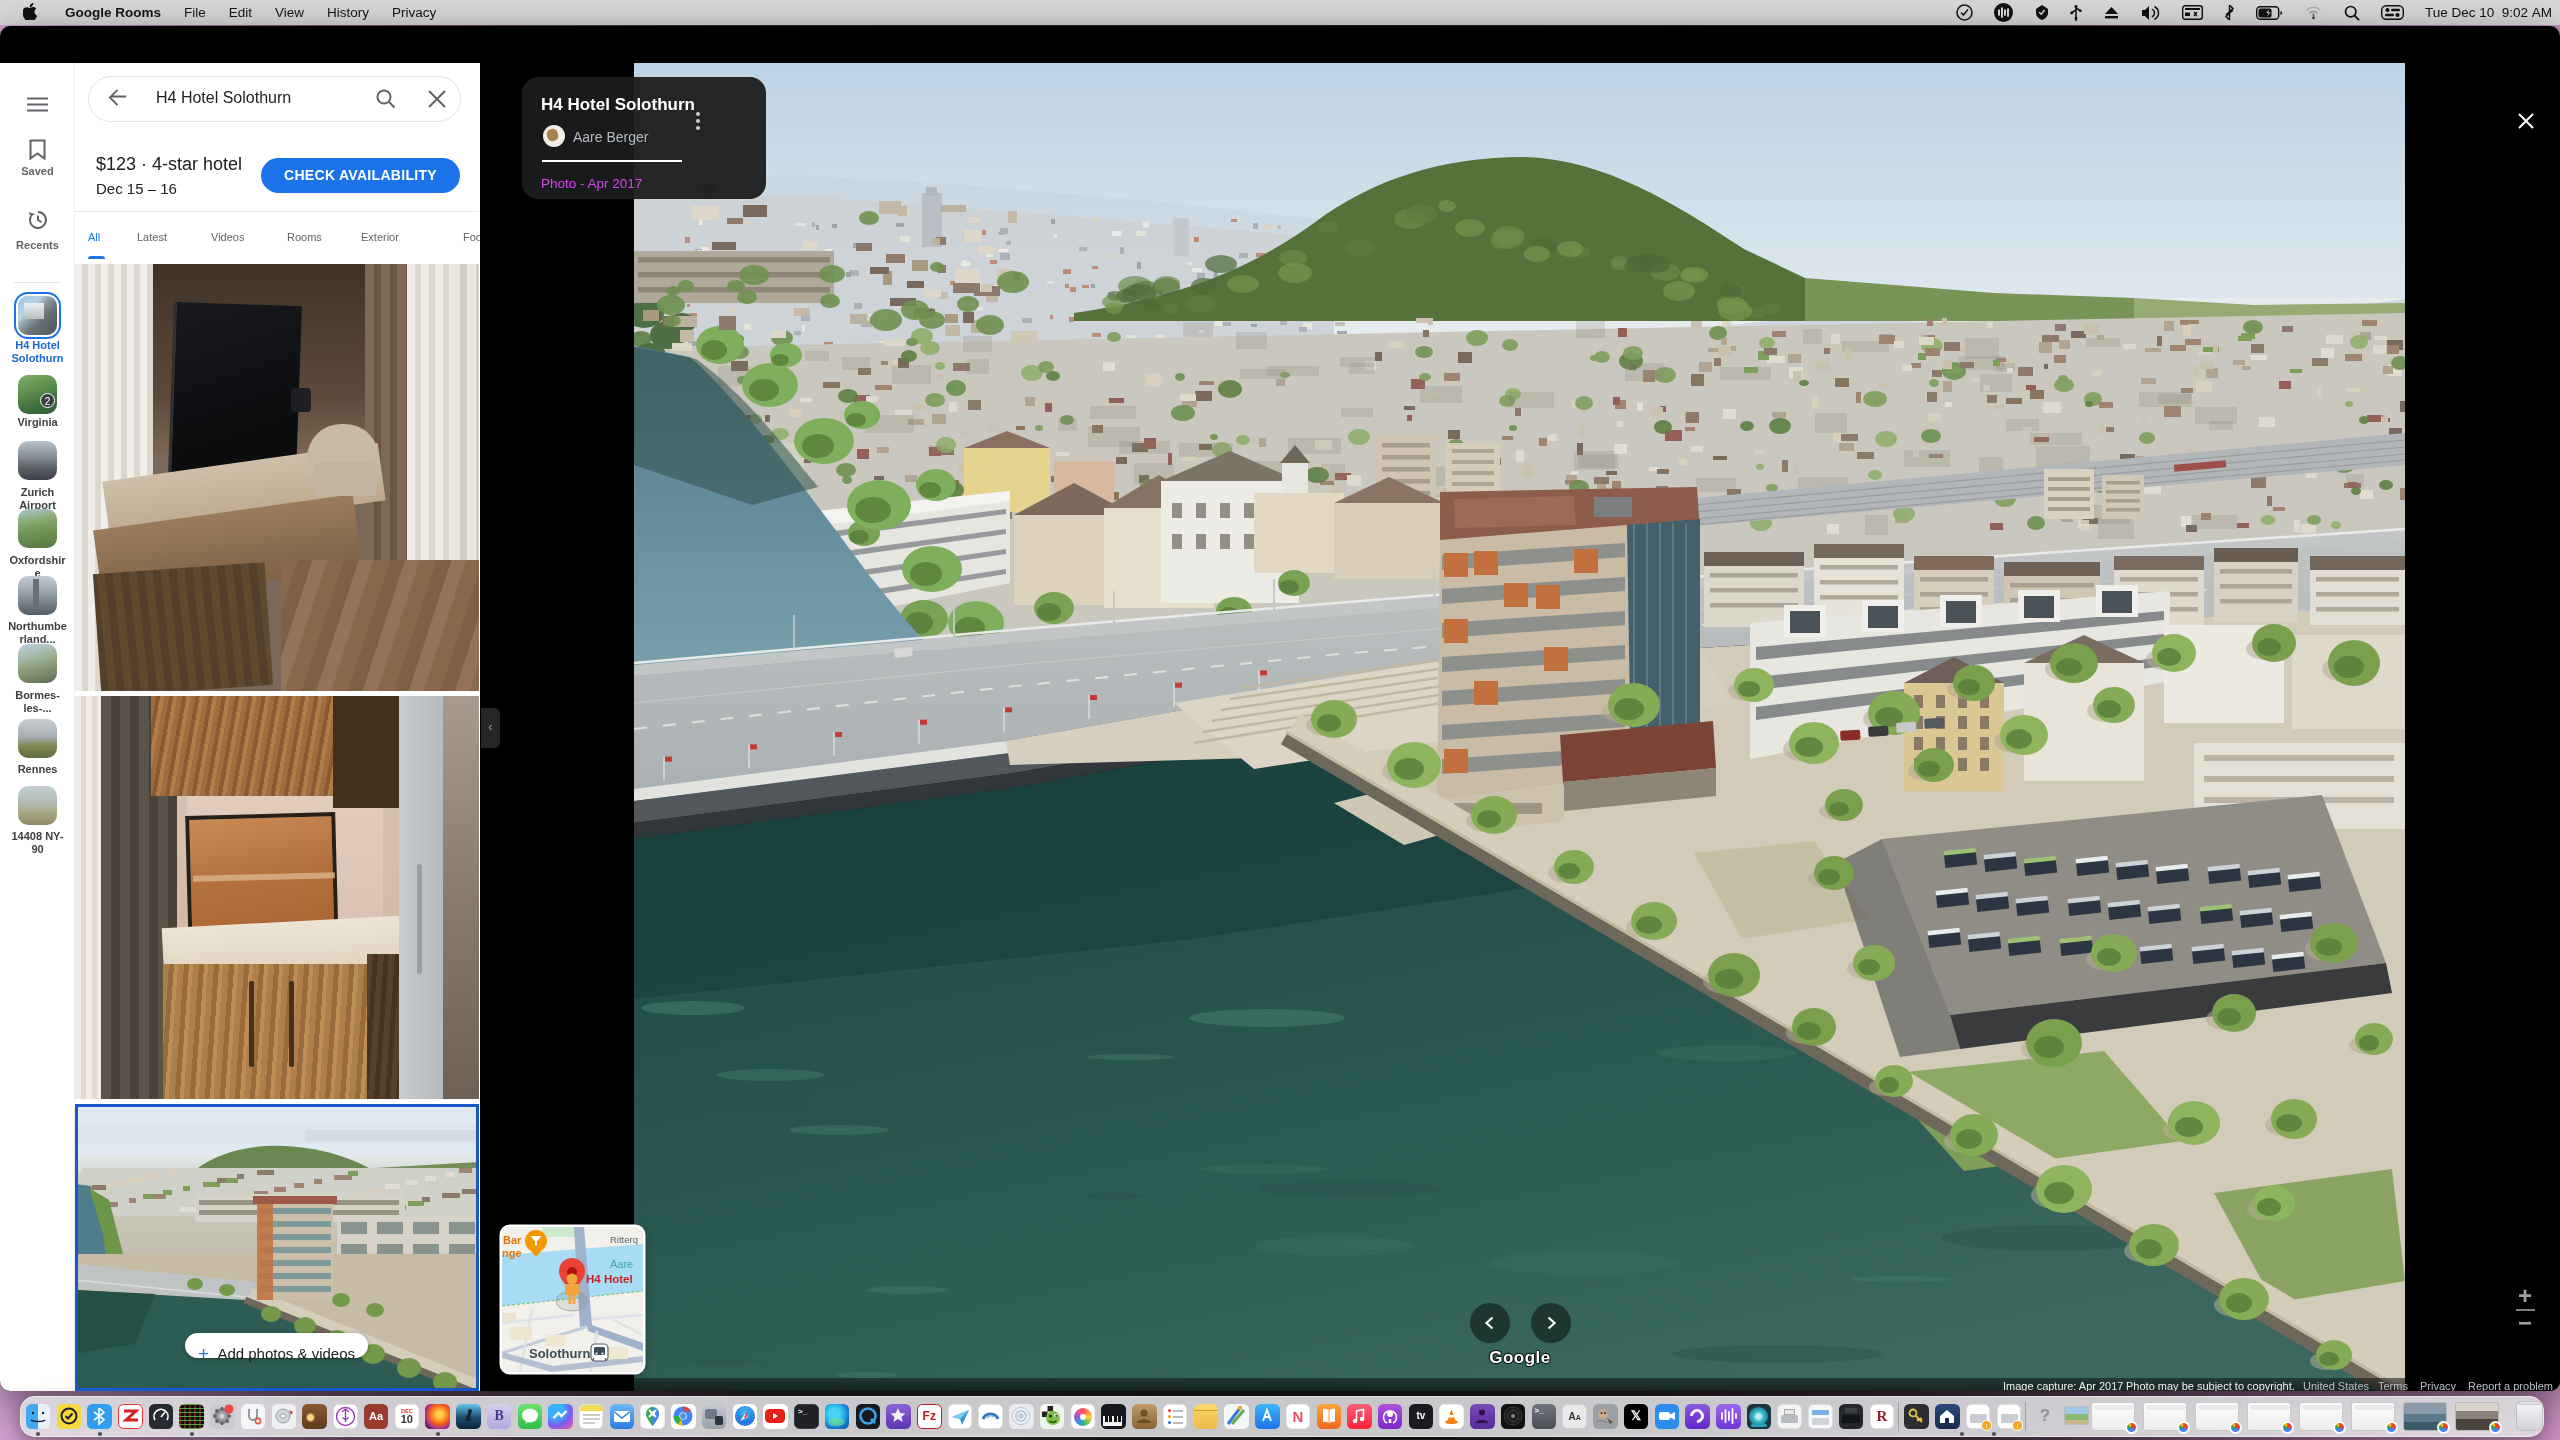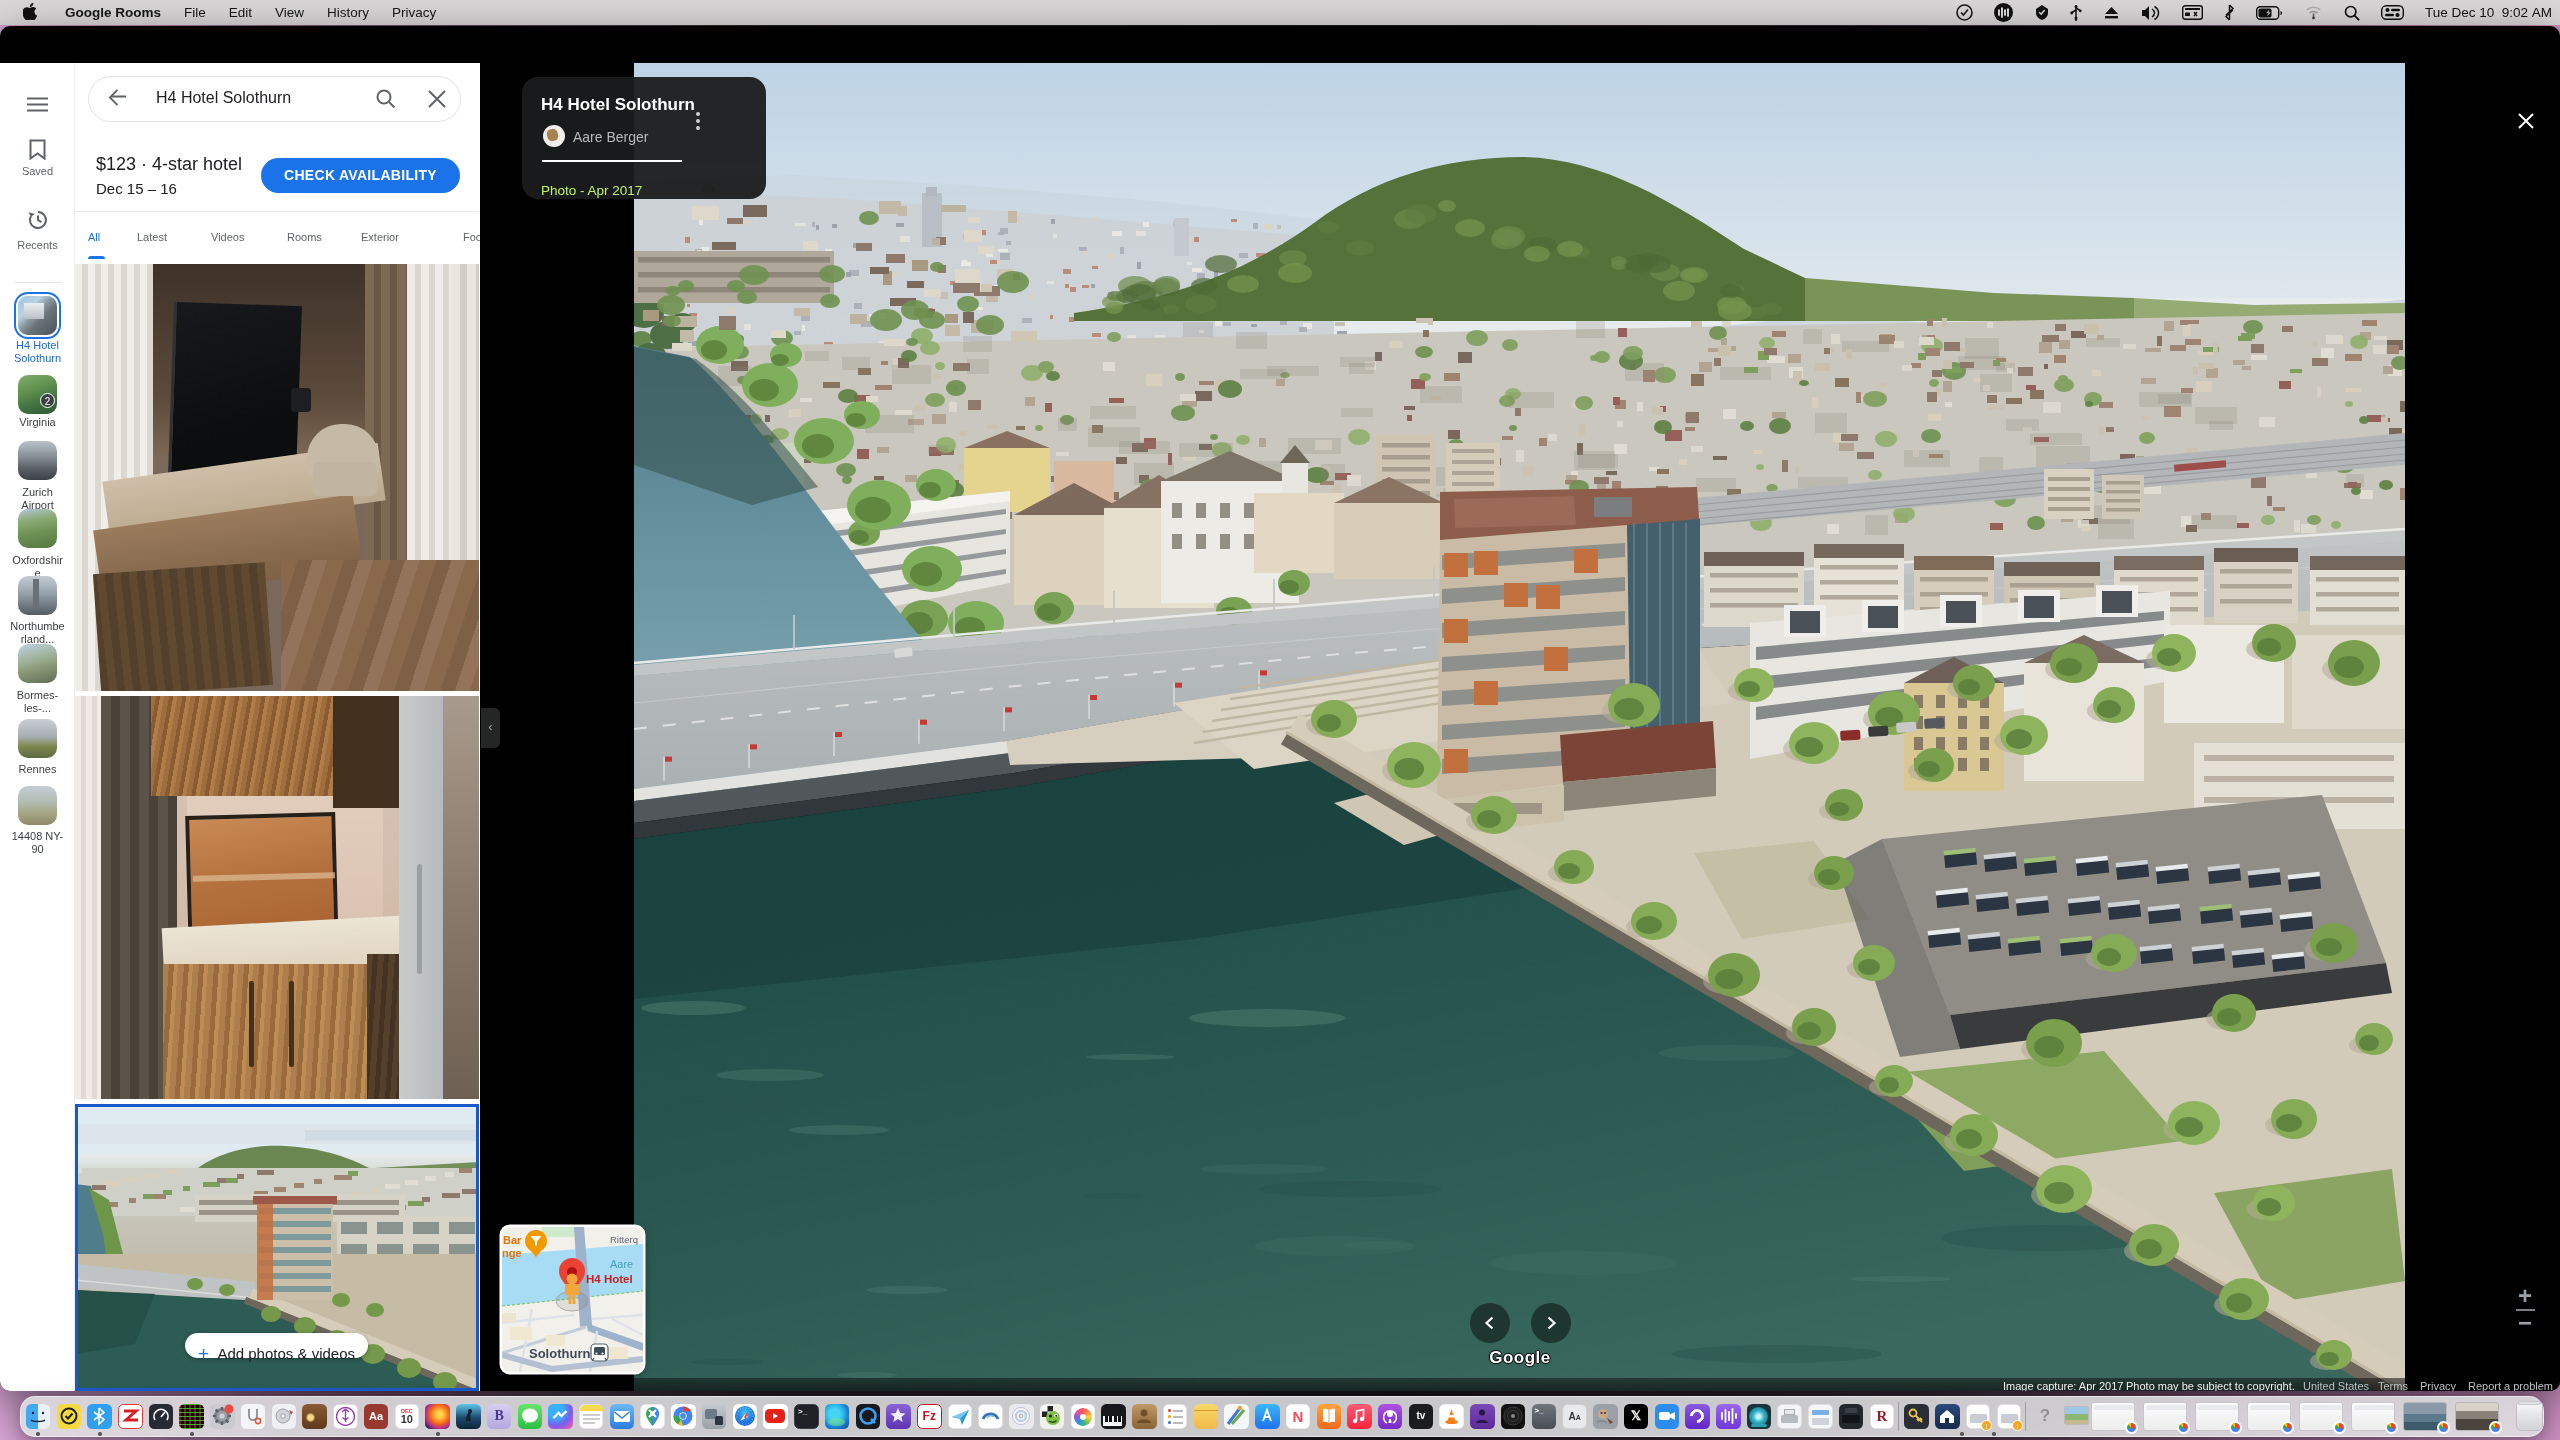--- a/index.html
+++ b/index.html
@@ -12,21 +12,21 @@
 #mbright{position:absolute;right:8px;top:0;height:25px;display:flex;align-items:center;color:#1a1a1a;}
 #mbright svg{margin:0 10.5px;}
 #mbtime{font-size:13.5px;margin-left:10px;color:#111;}
 
 #window{position:absolute;left:0;top:26px;width:2560px;height:1365px;background:#000;border-radius:10px 10px 10px 10px;overflow:hidden;box-shadow:0 12px 40px rgba(0,0,0,.5);}
 #titlebar{position:absolute;left:0;top:0;width:2560px;height:37px;background:#2b73e2;}
 #titlebar .tl{position:absolute;top:11.5px;width:13px;height:13px;border-radius:50%;}
 #wtitle{position:absolute;top:0;left:0;width:100%;height:37px;line-height:37px;text-align:center;color:#fff;font-size:13.5px;}
 
 #sidebar{position:absolute;left:0;top:37px;width:75px;height:1328px;background:#fff;border-right:1px solid #eceef0;}
-.sblbl{position:absolute;width:75px;text-align:center;font-size:11px;color:#3c4043;line-height:13px;}
+.sblbl{position:absolute;width:75px;text-align:center;font-size:11px;color:#3c4043;line-height:13px;font-weight:bold;}
 .thumb{position:absolute;left:18px;width:39px;height:39px;border-radius:10px;}
 
 #panel{position:absolute;left:75px;top:37px;width:405px;height:1328px;background:#fff;overflow:hidden;}
 #searchbox{position:absolute;left:13px;top:13px;width:373px;height:46px;border:1px solid #dfe1e5;border-radius:23px;background:#fff;}
 #searchtext{position:absolute;left:81px;top:26px;font-size:16px;color:#202124;}
 #price1{position:absolute;left:21px;top:91px;font-size:18px;color:#202124;}
 #price2{position:absolute;left:21px;top:117px;font-size:15px;color:#202124;}
 #checkbtn{position:absolute;left:186px;top:95px;width:199px;height:35px;background:#1a73e8;border-radius:17.5px;color:#fff;font-size:14px;font-weight:bold;text-align:center;line-height:35px;letter-spacing:.3px;}
 #pdivider{position:absolute;left:0;top:148px;width:404px;height:1px;background:#e8eaed;}
 .tab{position:absolute;top:168px;font-size:11px;color:#5f6368;font-weight:500;}
@@ -1511,21 +1511,21 @@
 #ph2 .mir{position:absolute;left:368px;top:0;width:36px;height:403px;background:linear-gradient(180deg,#a89a8c 0%,#8a7a6c 50%,#6e6052 100%);}
 #ph3{background:linear-gradient(180deg,#dde9f0 0%,#edf2f4 14%,#dfe5e3 20%,#cfd0c6 26%,#c8c6ba 38%,#c2beb0 52%,#bcb8a8 70%,#b6b2a2 100%);}
 #ph3 .bord{position:absolute;left:0;top:0;width:404px;height:287px;border:3px solid #1858c8;z-index:4;}
 
 #ovcard{position:absolute;left:522px;top:51px;width:244px;height:122px;background:rgba(26,27,28,0.95);border-radius:16px;color:#fff;}
 #ovtitle{position:absolute;left:19px;top:18px;font-size:17px;font-weight:bold;}
 #ovav{position:absolute;left:21px;top:48px;width:22px;height:22px;border-radius:50%;background:#f0eee8;}
 #ovav:after{content:"";position:absolute;left:4px;top:4px;width:11px;height:12px;border-radius:40%;background:#a9834e;transform:rotate(-15deg);}
 #ovname{position:absolute;left:51px;top:52px;font-size:14px;color:#b6babe;}
 #ovline{position:absolute;left:20px;top:83px;width:140px;height:1.5px;background:#fff;}
-#ovdate{position:absolute;left:19px;top:106px;font-size:13.5px;color:#bef264;}
+#ovdate{position:absolute;left:19px;top:99px;font-size:13.5px;color:#d946ef;}
 #ovdots{position:absolute;left:174px;top:32px;}
 #ovdots div{width:4px;height:4px;border-radius:50%;background:#cfd1d3;margin:3px 0;}
 
 #closex{position:absolute;left:2516px;top:59px;color:#fff;font-size:26px;}
 #zoomp{position:absolute;left:2513px;top:1256px;width:24px;text-align:center;color:#9aa0a6;font-size:24px;font-weight:bold;}
 #zoomsep{position:absolute;left:2516px;top:1283px;width:19px;height:1.5px;background:#7a7f83;}
 #zoomm{position:absolute;left:2513px;top:1283px;width:24px;text-align:center;color:#9aa0a6;font-size:24px;font-weight:bold;}
 .navc{position:absolute;top:1277px;width:40px;height:40px;border-radius:50%;background:rgba(16,26,23,0.62);color:#fff;text-align:center;line-height:38px;font-size:20px;}
 #gwm{position:absolute;left:1455px;top:1322px;width:130px;text-align:center;color:#fff;font-size:17px;font-weight:bold;letter-spacing:0.5px;text-shadow:0 1px 1px rgba(0,0,0,.85),0 -1px 1px rgba(0,0,0,.85),1px 0 1px rgba(0,0,0,.85),-1px 0 1px rgba(0,0,0,.85);-webkit-font-smoothing:antialiased;}
 #cpybar{position:absolute;left:634px;top:1352px;width:1771px;height:14px;background:linear-gradient(180deg,rgba(20,20,20,0.55),rgba(10,10,10,0.7));}

